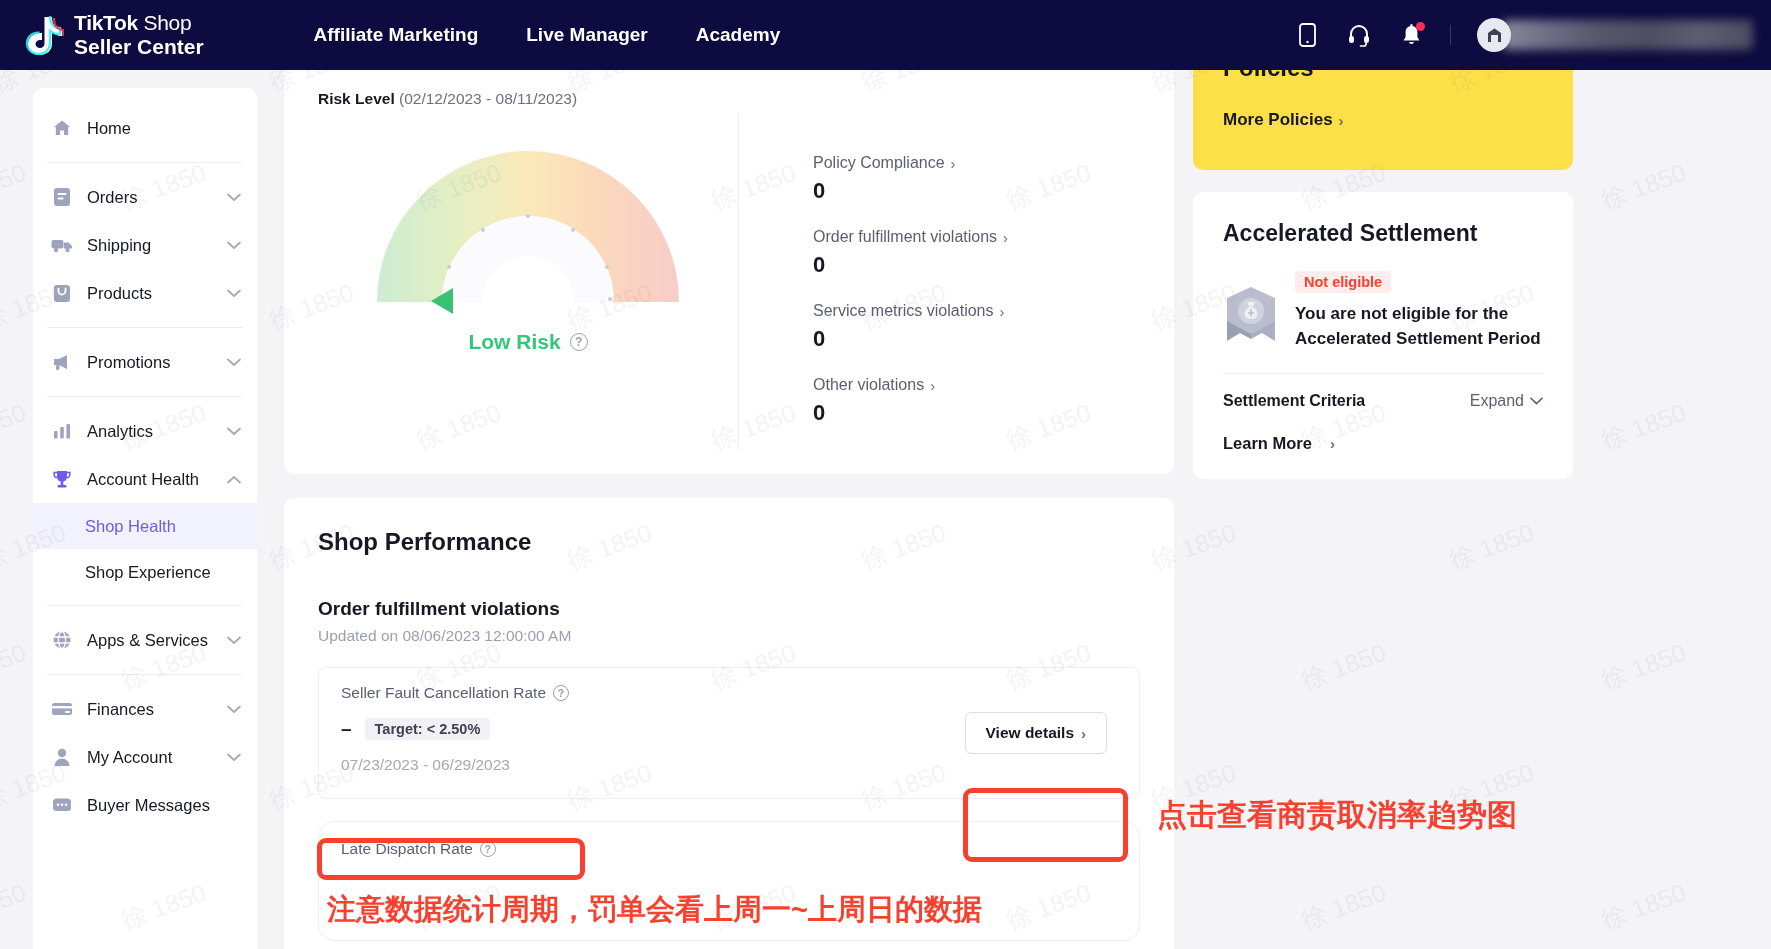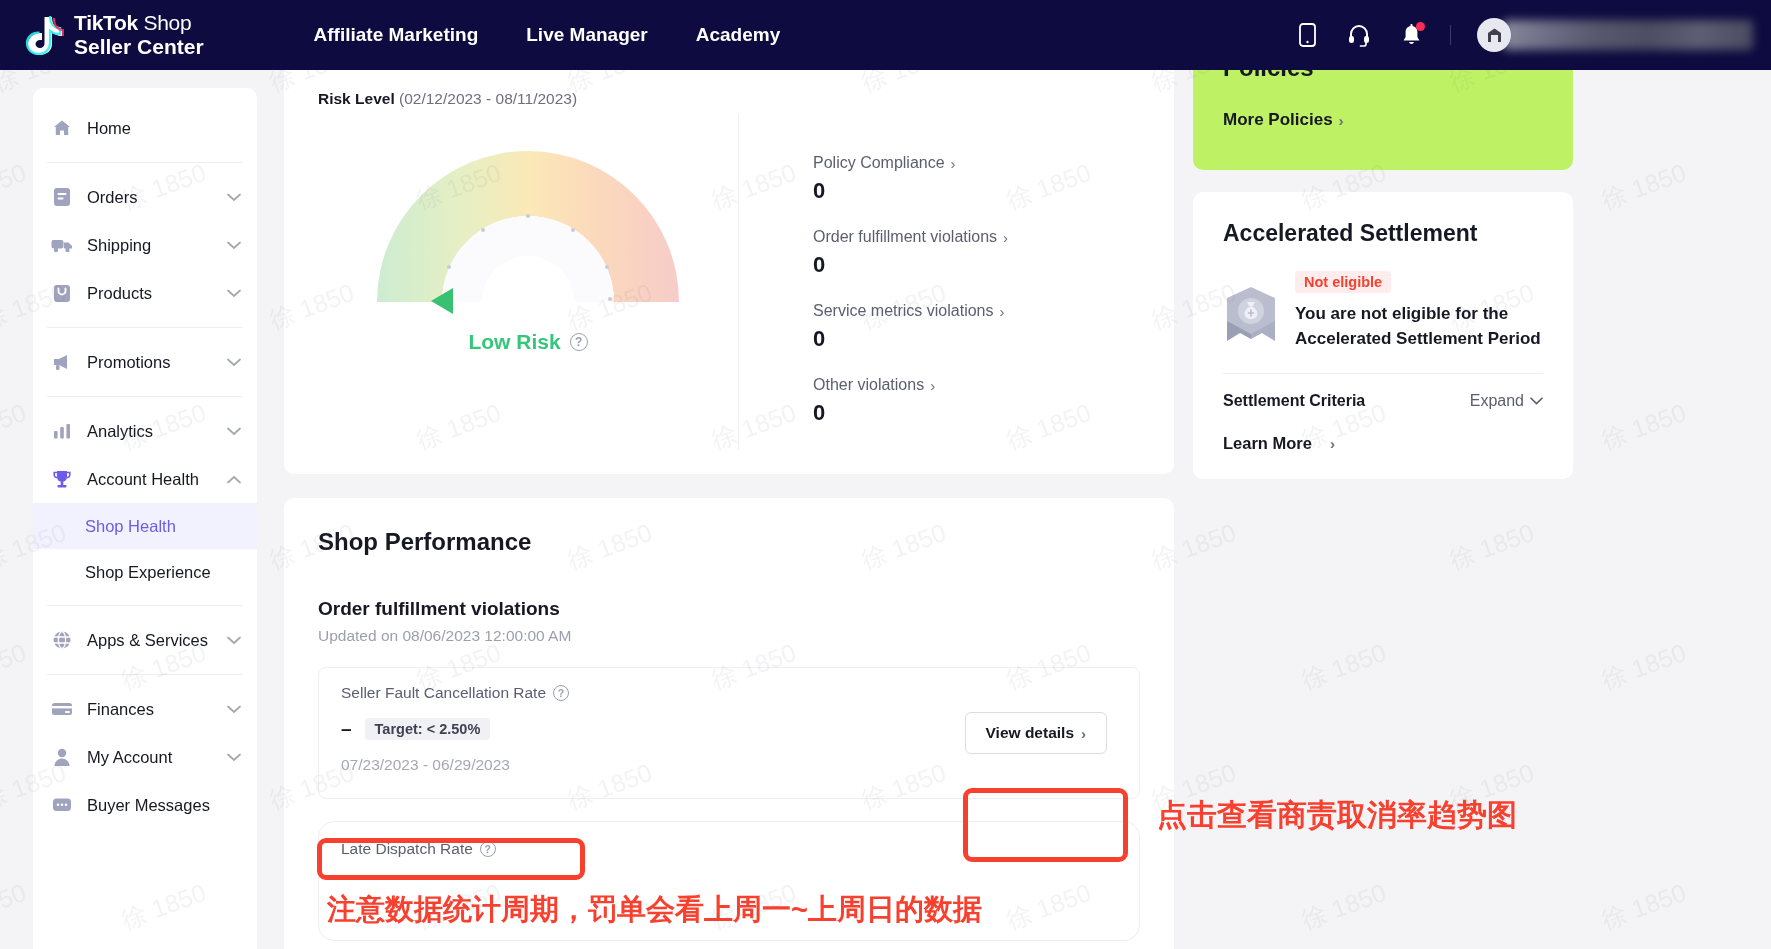--- a/index.html
+++ b/index.html
@@ -186,21 +186,21 @@
   .red-text {
     position: absolute; color: #f8402f; font-weight: 700; z-index: 26;
     white-space: nowrap;
   }
 
   
   .right {
     position: absolute; top: 60px; left: 1193px; width: 380px; z-index: 10;
   }
   .pol-card {
-    background: #bef264; border-radius: 10px; padding: 0 30px 30px 30px;
+    background: #fde047; border-radius: 10px; padding: 0 30px 30px 30px;
     height: 110px; position: relative; overflow: hidden;
   }
   .pol-title {
     font-size: 24px; font-weight: 700; color: #161823; position: relative; top: -6px;
   }
   .pol-link {
     font-size: 17px; font-weight: 700; color: #161823; margin-top: 22px;
     display: flex; align-items: center; gap: 6px; cursor: pointer;
   }
   .settle-card {

